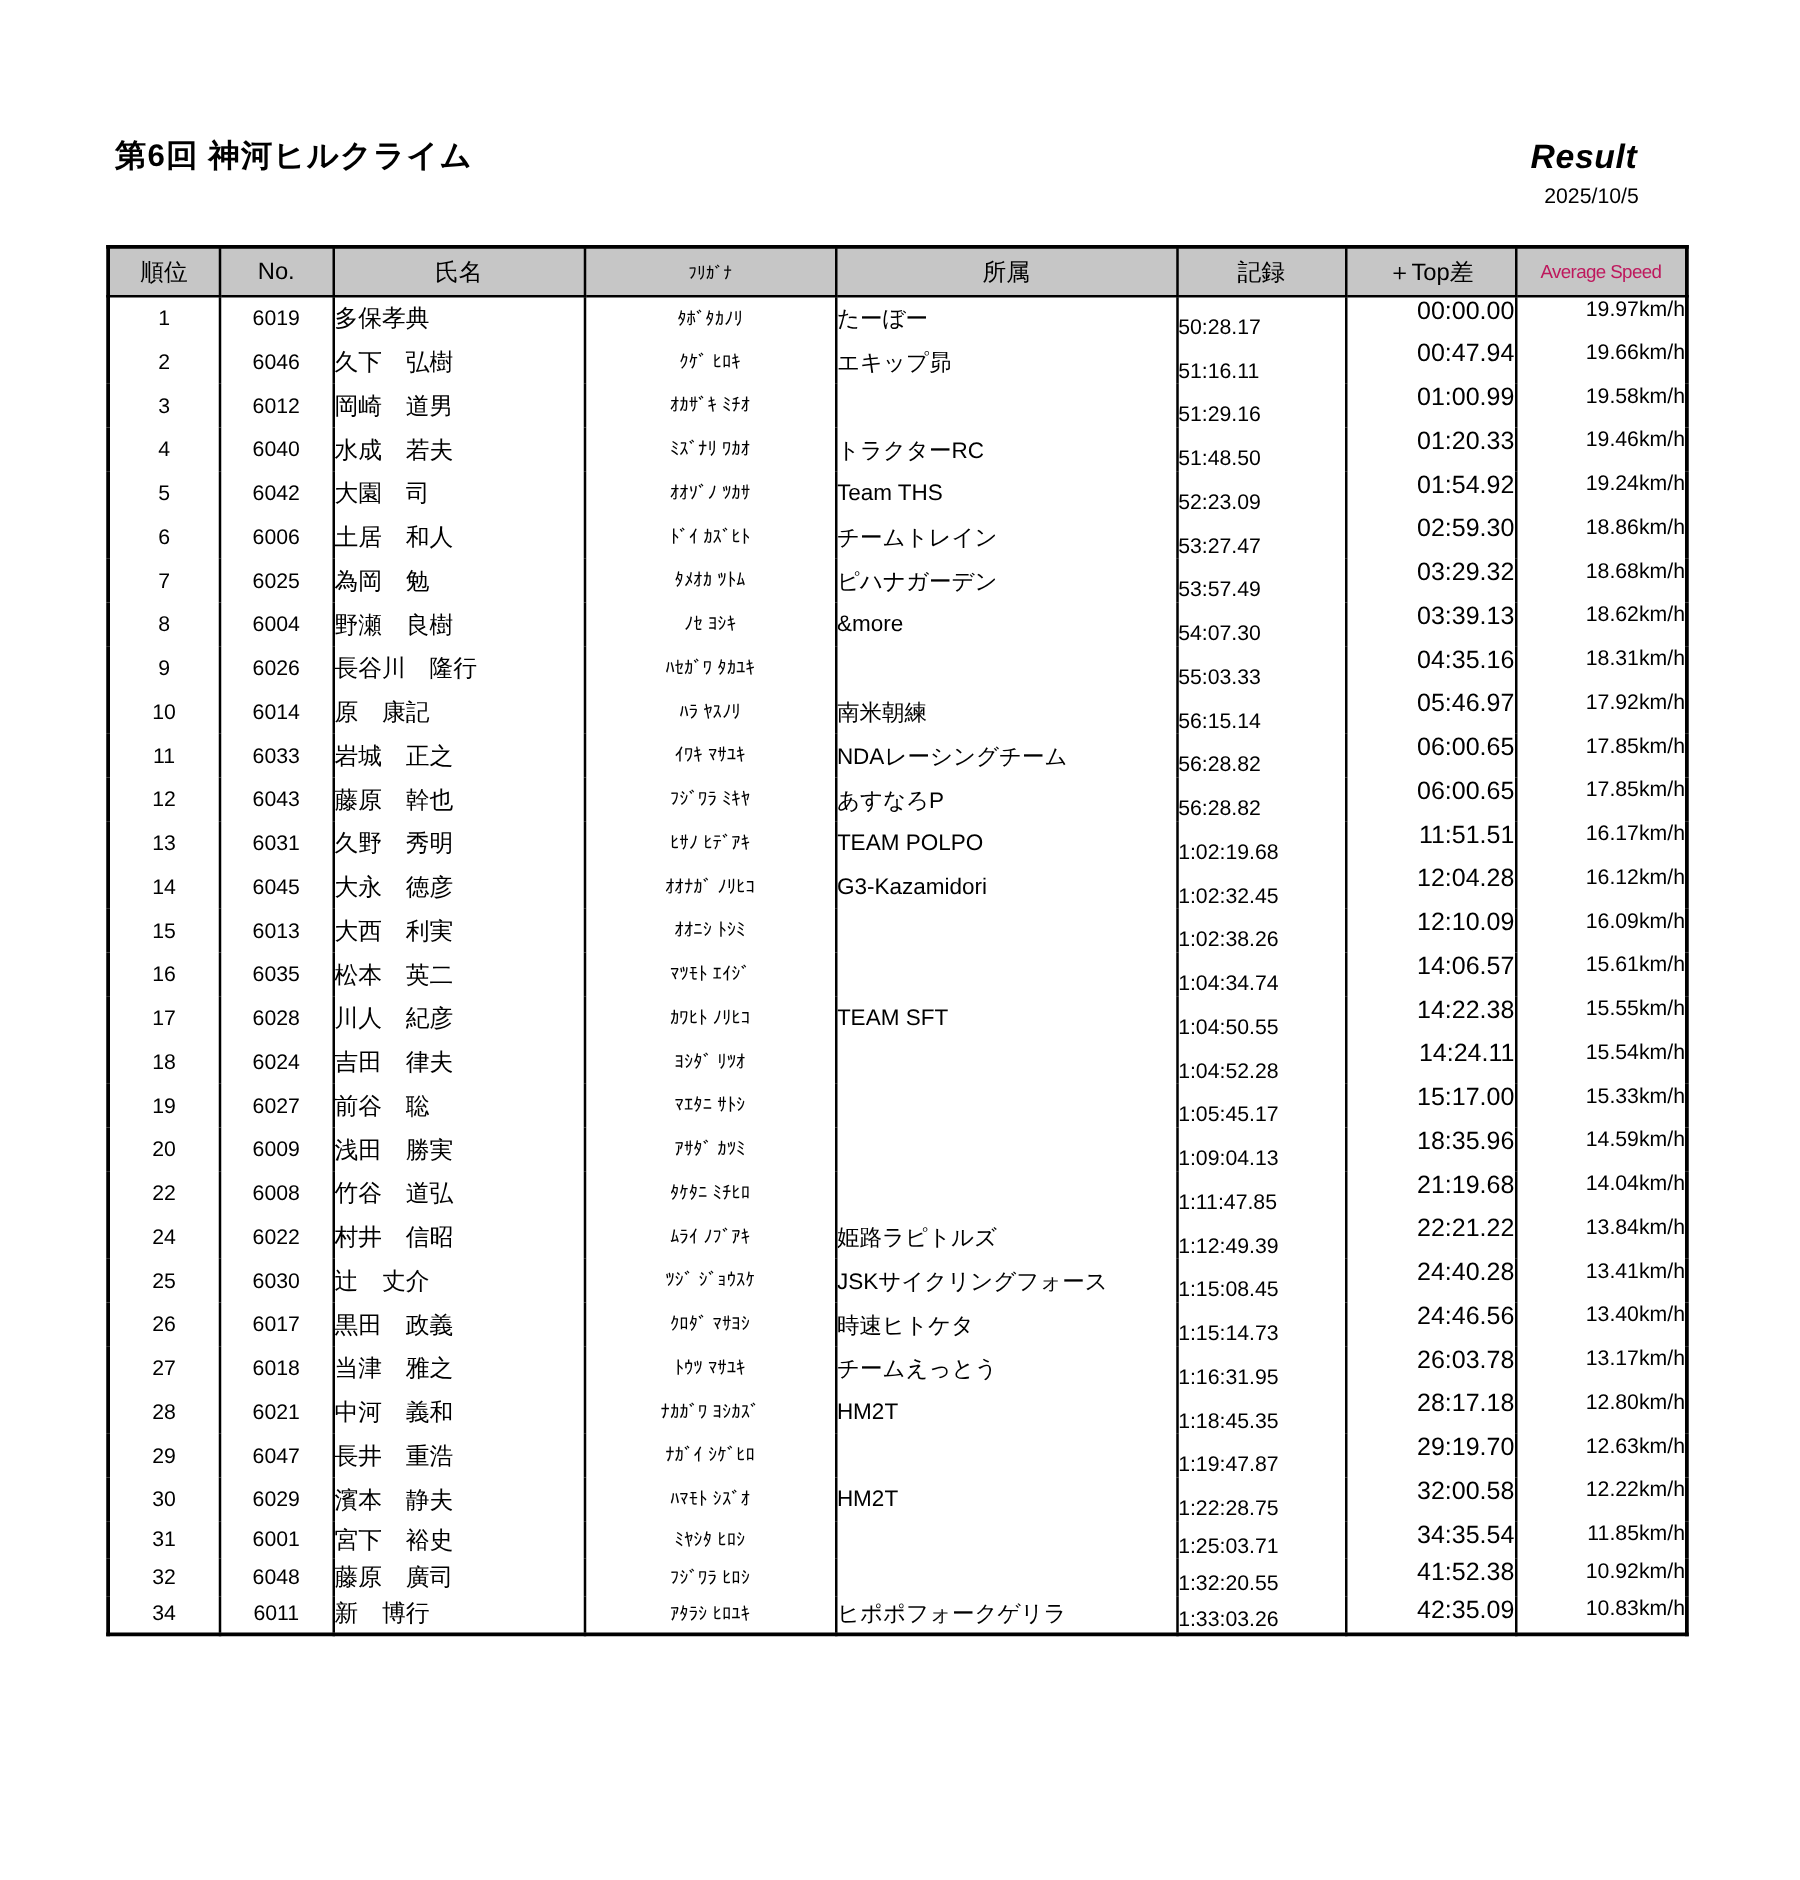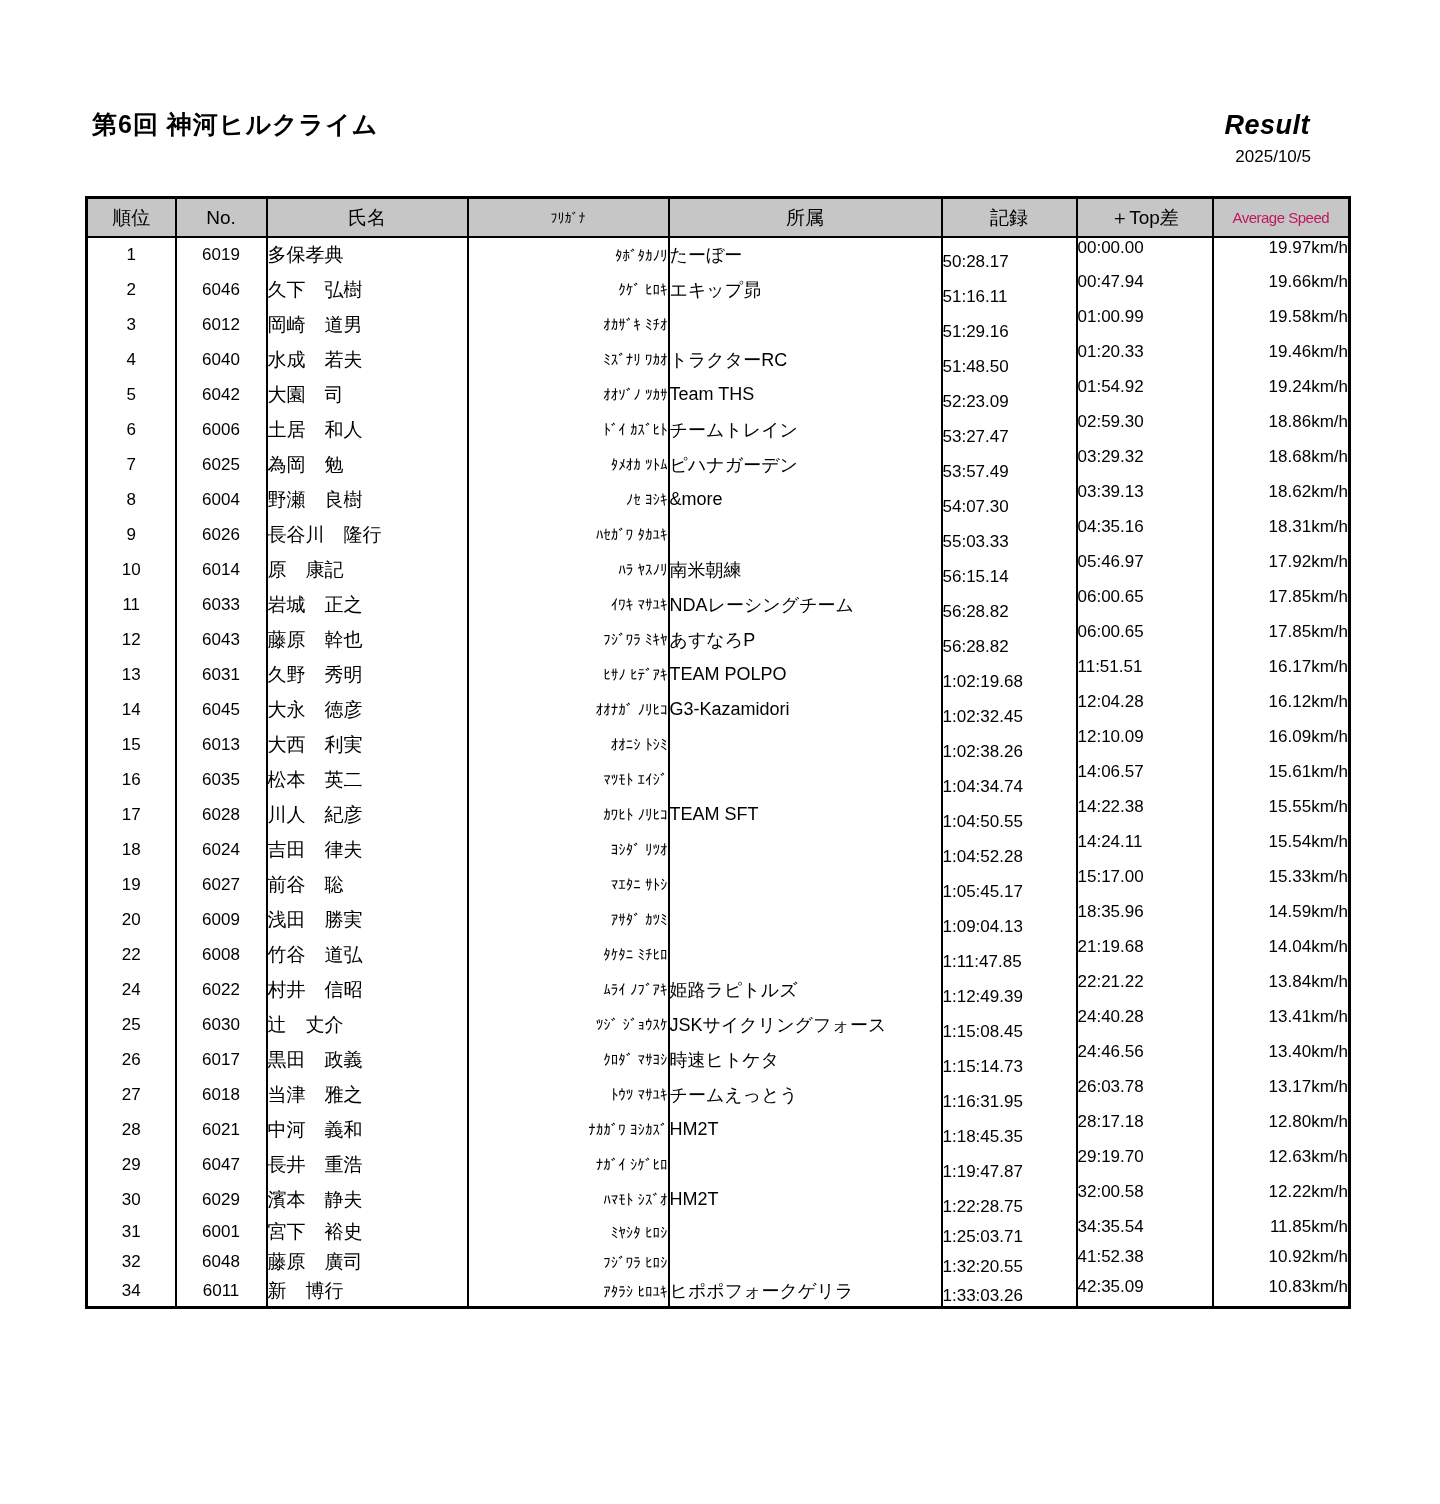--- a/index.html
+++ b/index.html
@@ -42,24 +42,24 @@
   table.results th.speed{font-size:15px;color:#be185d;letter-spacing:-0.5px;}
   table.results td{
     border-left:2px solid #000;border-right:2px solid #000;
     padding:0;overflow:hidden;white-space:nowrap;
   }
   tbody tr{height:35px;}
   tbody tr.short{height:30px;}
   td.rank{text-align:center;font-size:17px;vertical-align:middle;}
   td.no{text-align:center;font-size:17px;vertical-align:middle;}
   td.name{text-align:left;font-size:19px;vertical-align:middle;padding-left:8px;}
-  td.furigana{text-align:right;font-size:15px;vertical-align:middle;padding-left:5px;margin-left:40px;}
+  td.furigana{text-align:center;font-size:15px;vertical-align:middle;padding-left:5px;margin-left:40px;}
   td.team{text-align:left;font-size:18px;vertical-align:middle;padding-left:4px;}
   td.time{font-size:17px;vertical-align:bottom;padding-right:7px;padding-bottom:4px;}
-  td.gap{text-align:left;font-size:17px;vertical-align:top;padding-right:8px;padding-top:3px;}
+  td.gap{text-align:right;font-size:20px;vertical-align:top;padding-right:8px;padding-top:3px;}
   td.speed{text-align:right;font-size:17px;vertical-align:top;padding-right:10px;padding-top:3px;}
 </style>
 </head>
 <body>
 
 <div class="page-title">第6回 神河ヒルクライム</div>
 <div class="result-label">Result</div>
 <div class="result-date">2025/10/5</div>
 <div class="subtitle">ロードバイクの部:男子 (60歳以上)</div>
 

